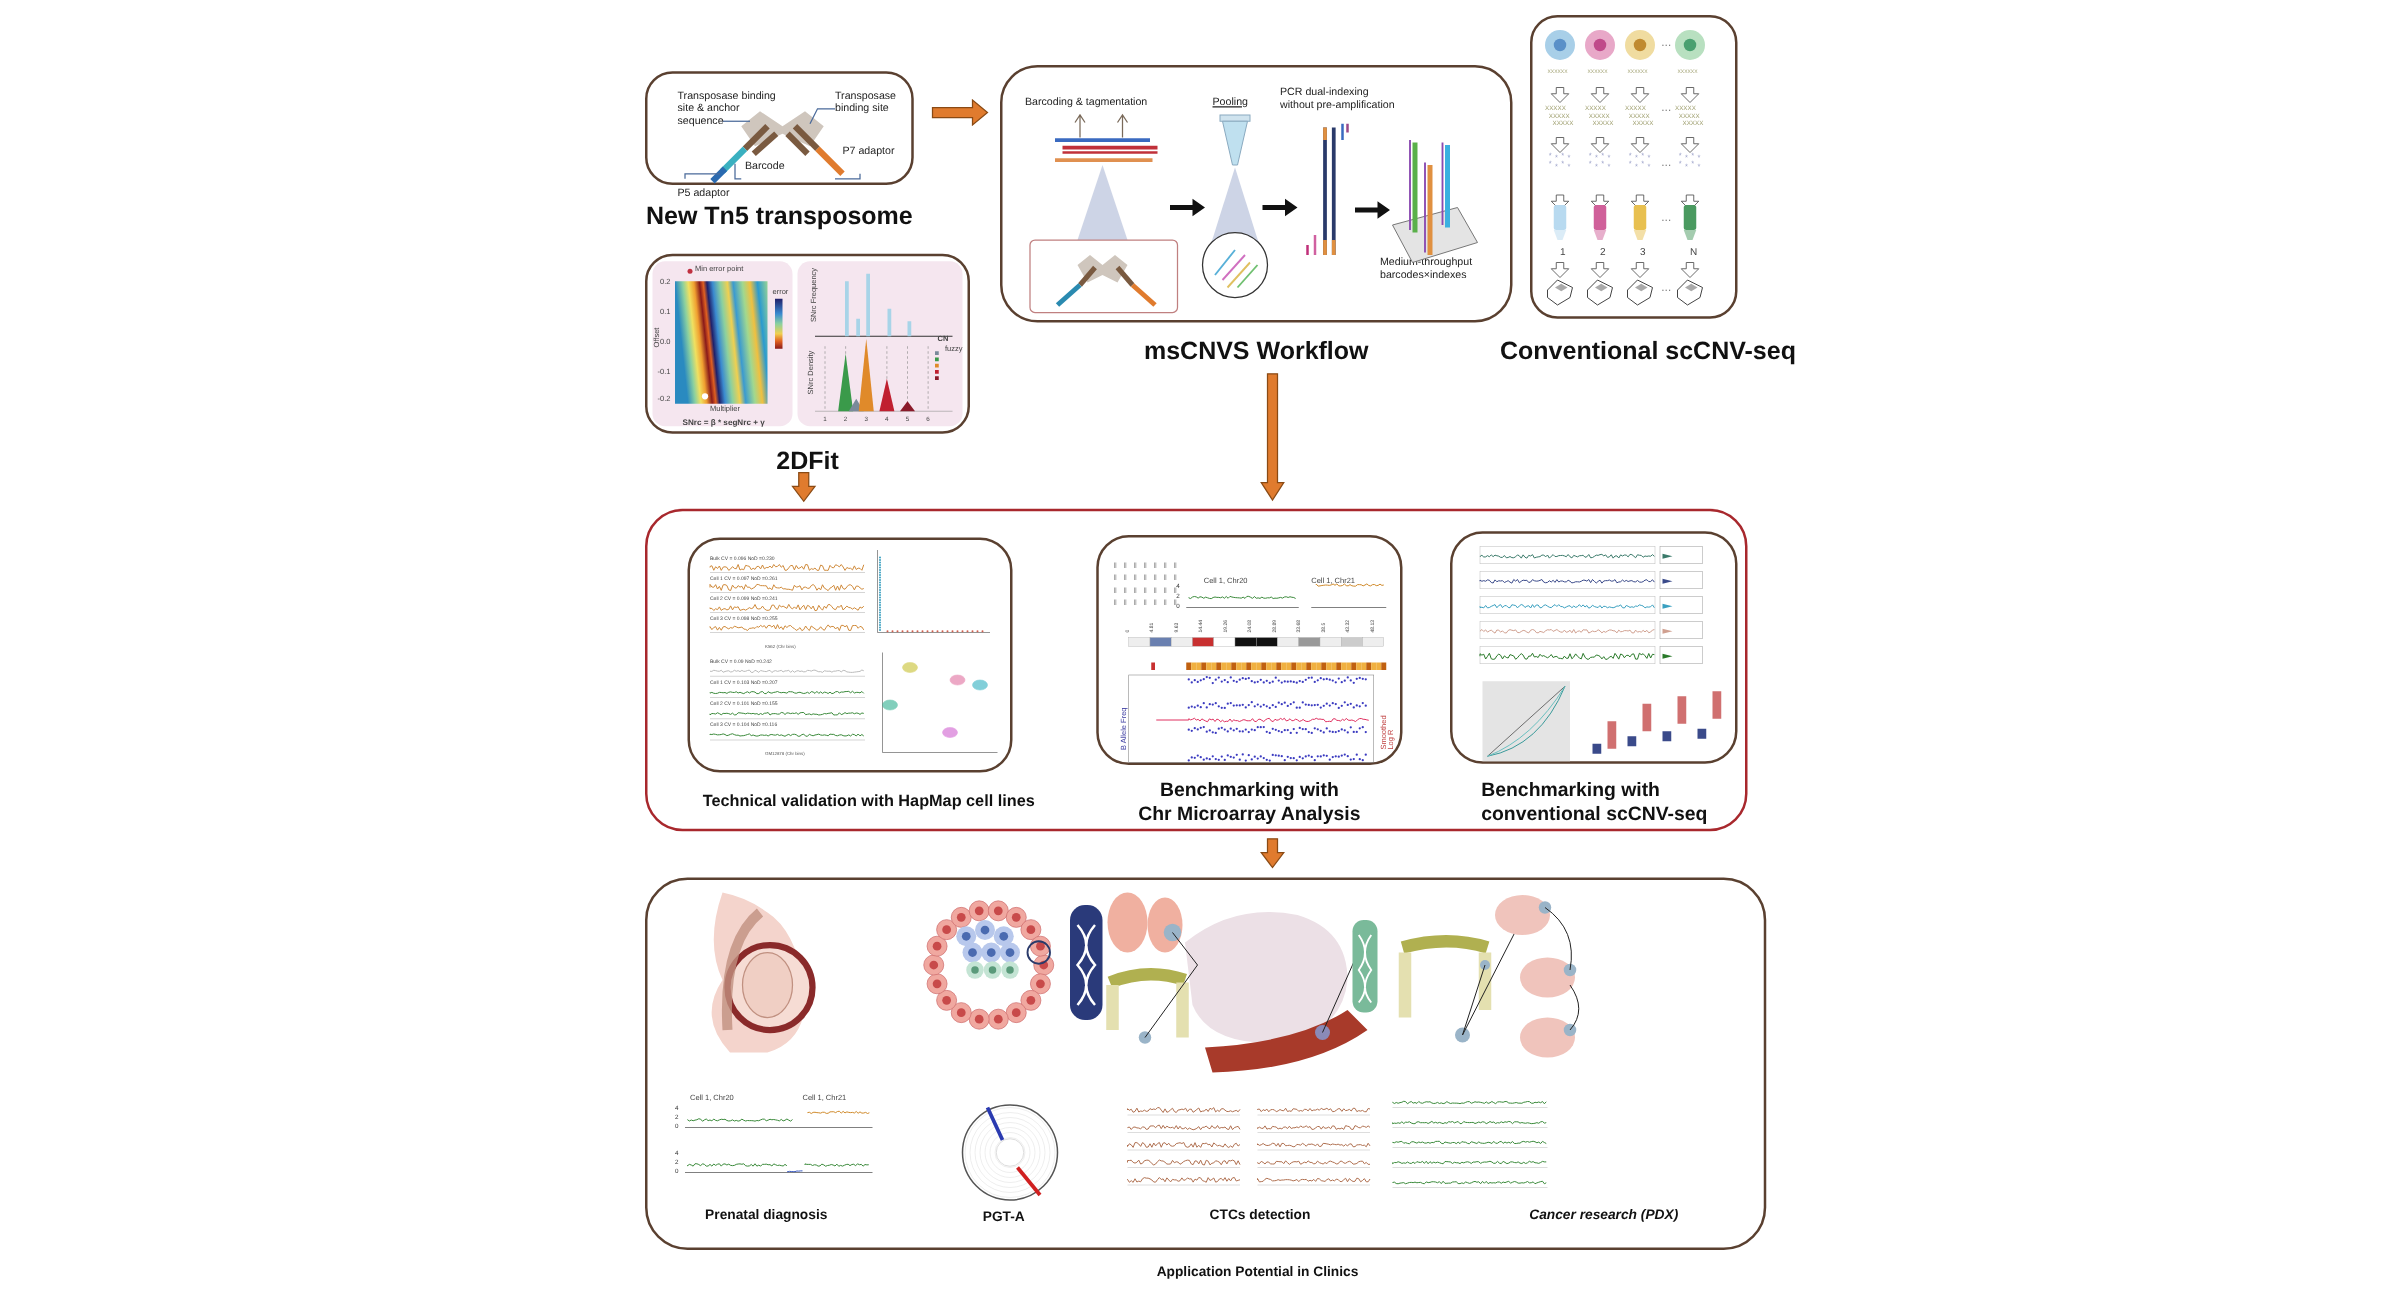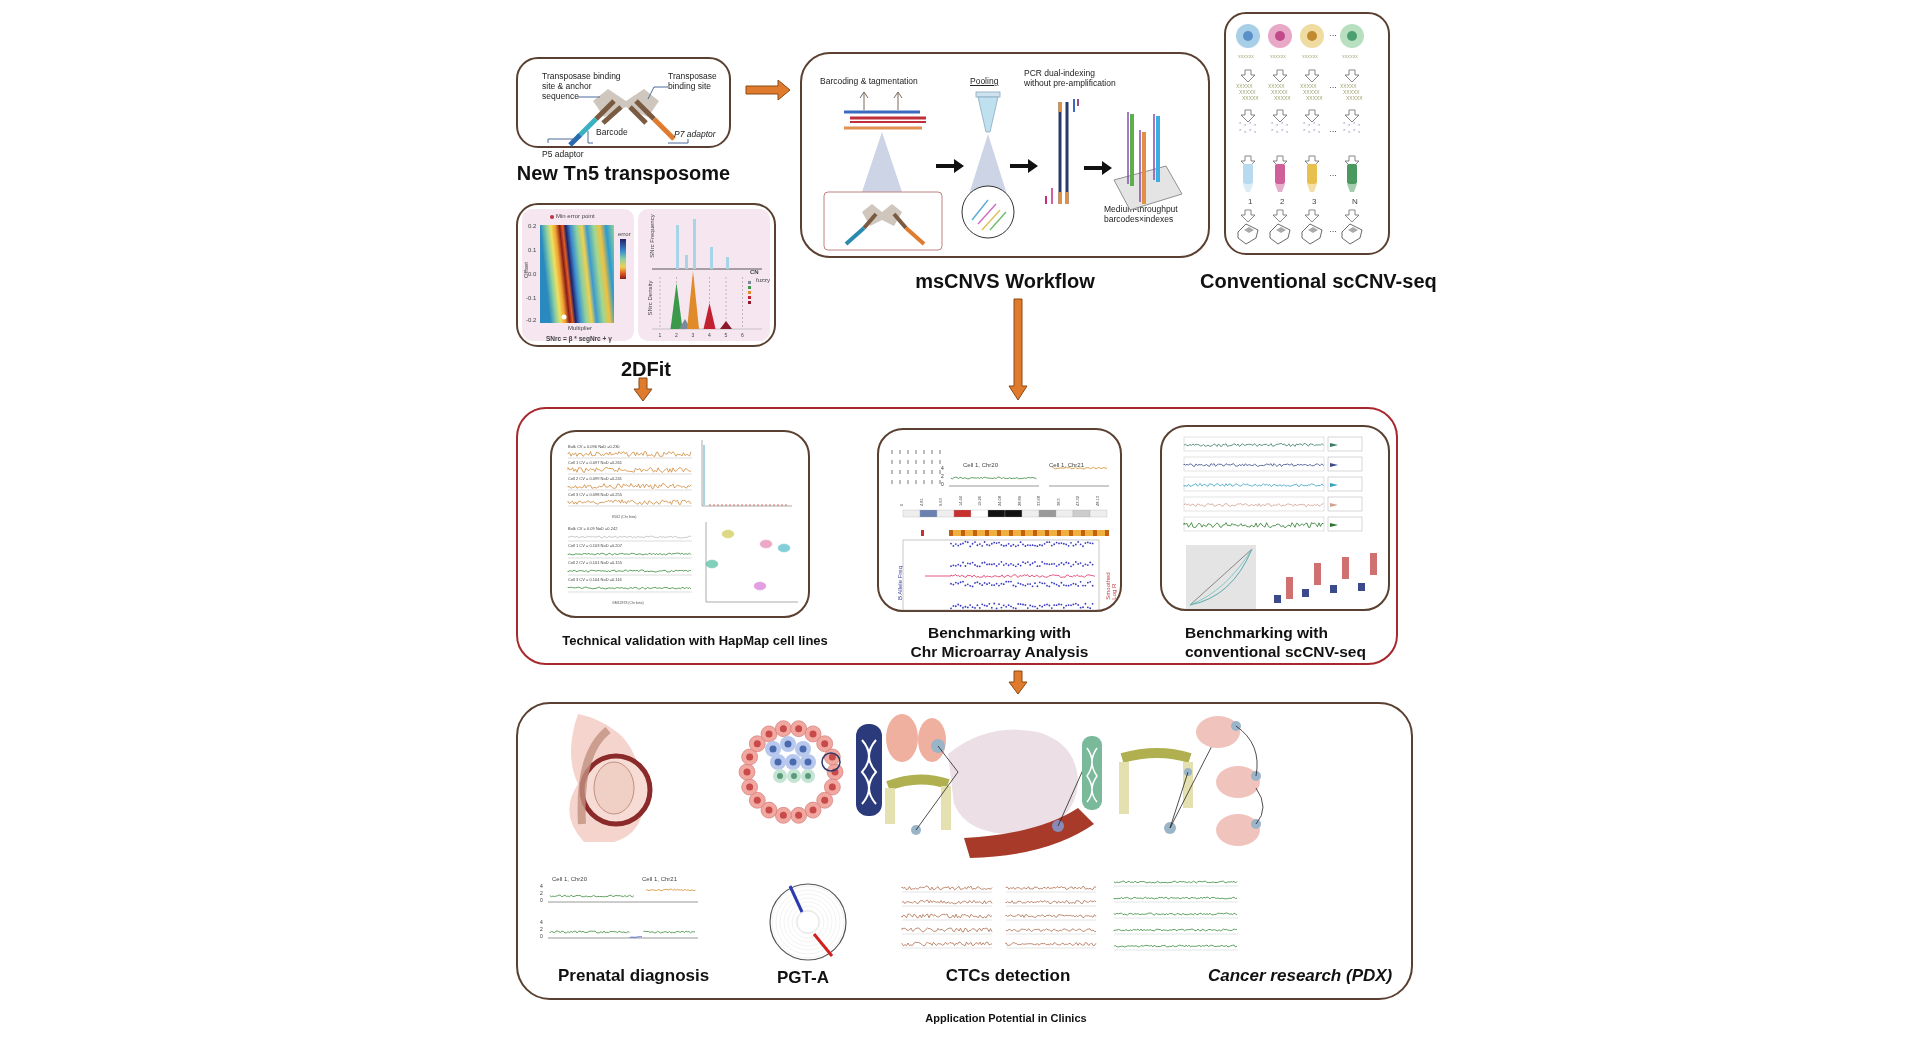--- a/index.html
+++ b/index.html
@@ -3,21 +3,21 @@
 <meta charset="utf-8">
 <style>
   html, body { margin:0; padding:0; background:#ffffff; }
   body { width:1925px; height:1040px; position:relative; overflow:hidden; font-family:"Liberation Sans", sans-serif; color:#111; }
   .abs { position:absolute; }
   .box { position:absolute; border:2px solid #5a4030; border-radius:22px; background:#fff; box-sizing:border-box; }
   .redbox { position:absolute; border:2px solid #a8282d; border-radius:30px; box-sizing:border-box; }
   .title { position:absolute; font-weight:bold; font-size:20px; text-align:center; white-space:nowrap; }
   .small { font-size:8.5px; color:#222; line-height:10px; }
   .tiny { font-size:6px; color:#444; }
-  .sub-title { position:absolute; font-weight:bold; font-size:17px; text-align:center; white-space:nowrap; }
+  .sub-title { position:absolute; font-weight:bold; font-size:11px; text-align:center; white-space:nowrap; }
   svg { position:absolute; overflow:visible; }
 </style>
 </head>
 <body>
 
 <div class="box" style="left:516px;top:57px;width:215px;height:91px;">
   <svg width="215" height="91" style="left:0;top:0;">
     <polygon points="75,42 90,30 108,42 126,30 141,42 130,58 108,48 86,58" fill="#cfc6bd"></polygon>
     <line x1="78" y1="60" x2="96" y2="42" stroke="#7a5a40" stroke-width="5"></line>
     <line x1="85" y1="64" x2="103" y2="48" stroke="#7a5a40" stroke-width="5"></line>
@@ -36,21 +36,21 @@
     <div>Transposase binding</div>
     <div>site &amp; anchor</div>
     <div>sequence</div>
   </div>
   <div class="abs small" style="left:150px;top:12px;">
     <div>Transposase</div>
     <div>binding site</div>
   </div>
   <div class="abs small" style="left:24px;top:70px;margin-top:20px;">P5 adaptor</div>
   <div class="abs small" style="left:78px;top:68px;">Barcode</div>
-  <div class="abs small" style="left:156px;top:70px;font-style:italic;">P7 adaptor</div>
+  <div class="abs small" style="left:156px;top:56px;">P7 adaptor</div>
 </div>
 <div class="title" style="left:516px;top:162px;width:215px;">New Tn5 transposome</div>
 
 <svg width="50" height="20" style="left:744px;top:80px;">
   <polygon points="2,6 34,6 34,0 46,10 34,20 34,14 2,14" fill="#e07b2e" stroke="#8a4a14" stroke-width="1"></polygon>
 </svg>
 
 <div class="box" style="left:800px;top:52px;width:410px;height:206px;border-radius:30px;">
   <div class="abs small" style="left:18px;top:22px;">Barcoding &amp; tagmentation</div>
   <div class="abs small" style="left:168px;top:22px;text-decoration:underline;">Pooling</div>

